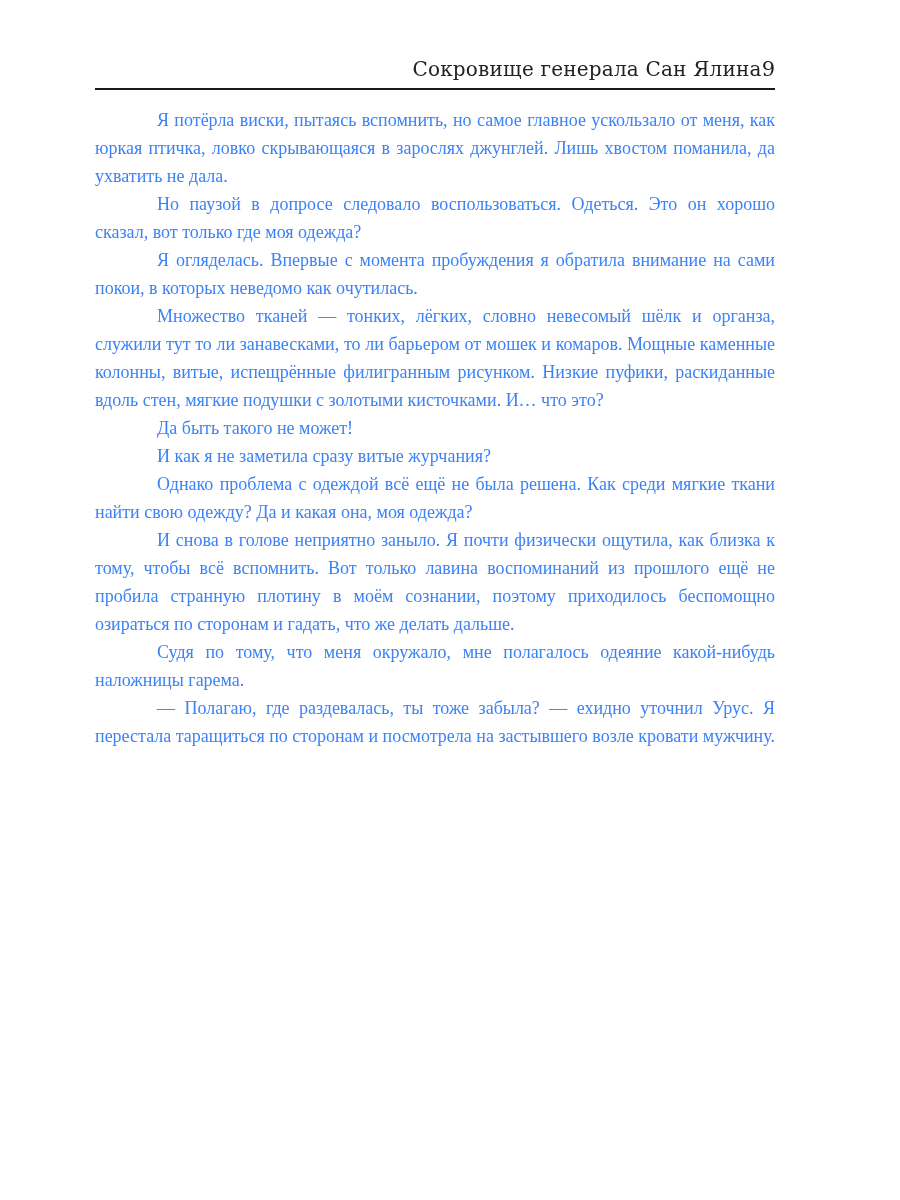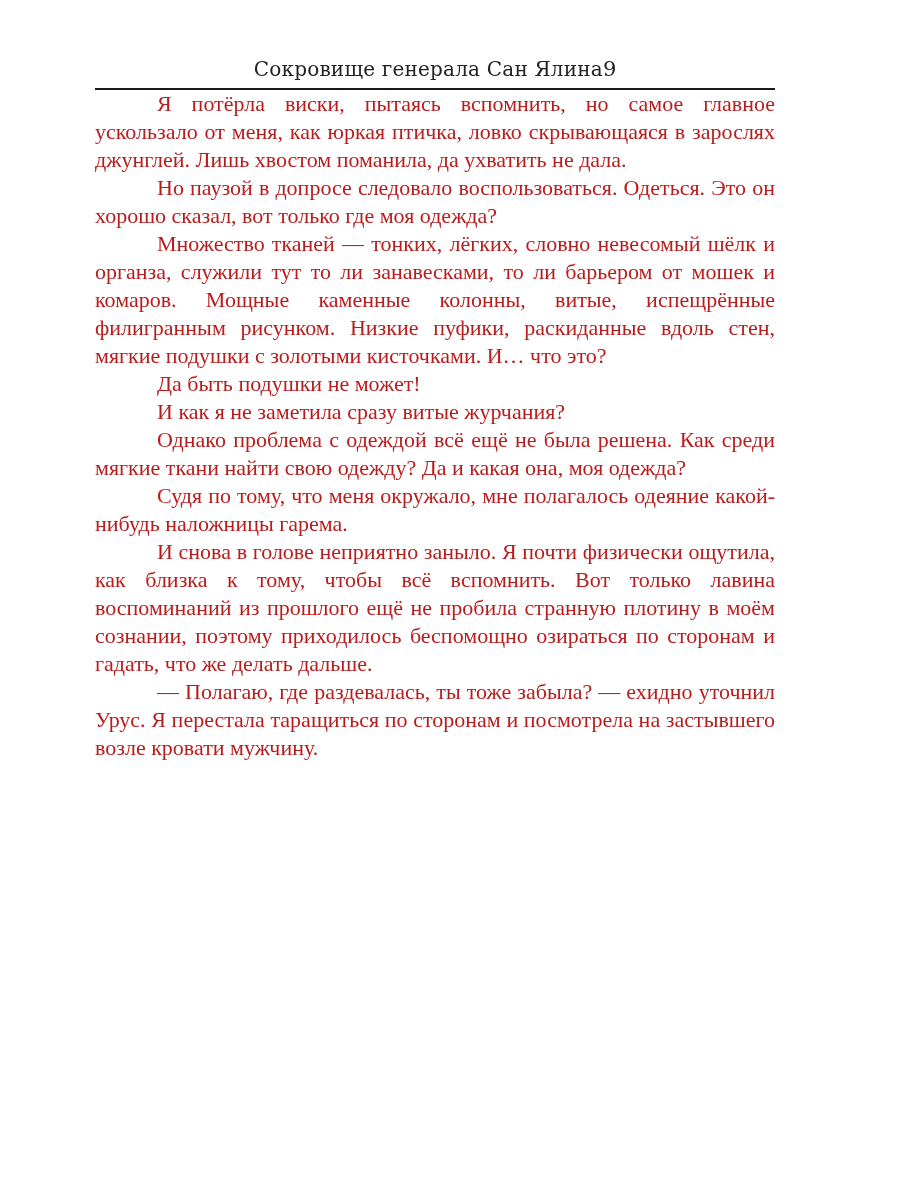--- a/index.html
+++ b/index.html
@@ -20,42 +20,43 @@
     background: #ffffff;
   }
   .content {
     position: absolute;
     left: 95px;
     top: 0;
     width: 680px;
   }
   .running-head {
     display: flex;
-    justify-content: center;
+    justify-content: flex-end;
     align-items: baseline;
     padding-top: 57px;
     font-family: "DejaVu Serif", serif;
     color: #222222;
   }
   .running-head .title {
     font-size: 20px;
     letter-spacing: 0.2px;
   }
   .running-head .pageno {
     font-size: 21px;
   }
   .head-rule {
     border: none;
     border-top: 2px solid #1a1a1a;
     margin: 7px 0 0 0;
   }
   .body-text {
-    font-size: 22px;
+    margin-top: 16px;
+    font-size: 18px;
     line-height: 28px;
-    color: #b91c1c;
+    color: #3b82f6;
     text-align: justify;
   }
   .body-text p {
     margin: 0;
     padding: 0;
     text-indent: 62px;
   }
 </style>
 </head>
 <body>
@@ -66,23 +67,24 @@
     <div class="running-head">
       <span class="title">Сокровище генерала Сан Ялина</span>
       <span class="pageno">9</span>
     </div>
 
     <hr class="head-rule">
 
     <div class="body-text">
       <p>Я потёрла виски, пытаясь вспомнить, но самое главное ускользало от меня, как юркая птичка, ловко скрывающаяся в зарослях джунглей. Лишь хвостом поманила, да ухватить не дала.</p>
         <p>Но паузой в допросе следовало воспользоваться. Одеться. Это он хорошо сказал, вот только где моя одежда?</p>
+        <p>Я огляделась. Впервые с момента пробуждения я обратила внимание на сами покои, в которых неведомо как очутилась.</p>
         <p>Множество тканей — тонких, лёгких, словно невесомый шёлк и органза, служили тут то ли занавесками, то ли барьером от мошек и комаров. Мощные каменные колонны, витые, испещрённые филигранным рисунком. Низкие пуфики, раскиданные вдоль стен, мягкие подушки с золотыми кисточками. И… что это?</p>
-        <p>Да быть подушки не может!</p>
+        <p>Да быть такого не может!</p>
         <p>И как я не заметила сразу витые журчания?</p>
         <p>Однако проблема с одеждой всё ещё не была решена. Как среди мягкие ткани найти свою одежду? Да и какая она, моя одежда?</p>
+        <p>И снова в голове неприятно заныло. Я почти физически ощутила, как близка к тому, чтобы всё вспомнить. Вот только лавина воспоминаний из прошлого ещё не пробила странную плотину в моём сознании, поэтому приходилось беспомощно озираться по сторонам и гадать, что же делать дальше.</p>
         <p>Судя по тому, что меня окружало, мне полагалось одеяние какой-нибудь наложницы гарема.</p>
-        <p>И снова в голове неприятно заныло. Я почти физически ощутила, как близка к тому, чтобы всё вспомнить. Вот только лавина воспоминаний из прошлого ещё не пробила странную плотину в моём сознании, поэтому приходилось беспомощно озираться по сторонам и гадать, что же делать дальше.</p>
         <p>— Полагаю, где раздевалась, ты тоже забыла? — ехидно уточнил Урус. Я перестала таращиться по сторонам и посмотрела на застывшего возле кровати мужчину.</p>
     </div>
 
   </div>
 </div>
 
 </body></html>

